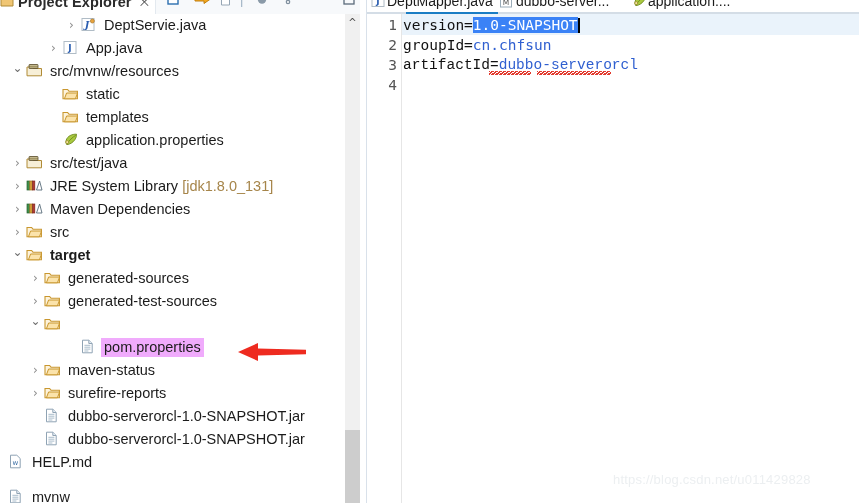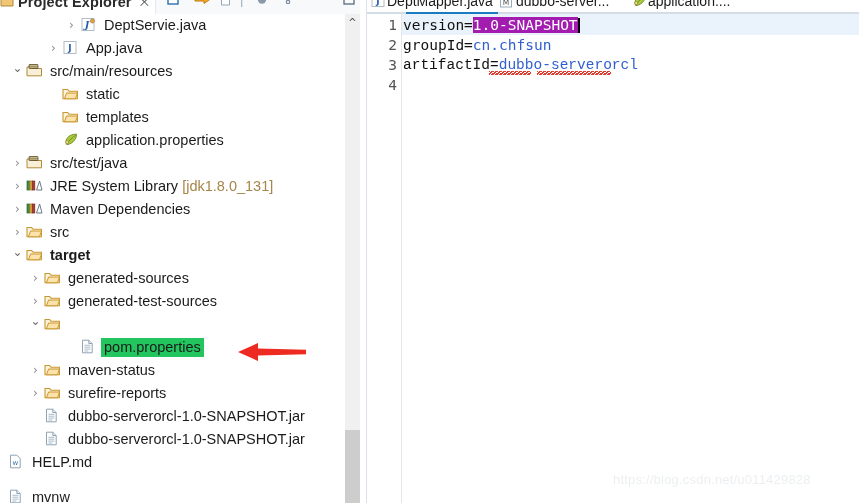--- a/index.html
+++ b/index.html
@@ -44,21 +44,21 @@
   
   .tree{
     position:absolute;left:0;top:14px;width:345px;height:489px;
     background:#ffffff;overflow:hidden;
   }
   .row{
     position:absolute;left:0;width:345px;height:23px;
     white-space:nowrap;
   }
   .row.selected .label-bg{
-    background:#22c55e;
+    background:#f0abfc;
   }
   .twisty{
     position:absolute;top:4px;width:11px;height:15px;
     font-size:12px;line-height:15px;color:#8a8a8a;text-align:center;
     font-family:"DejaVu Sans", sans-serif;
   }
   .twisty.open{color:#6d6d6d;}
   .ico{position:absolute;top:3px;width:17px;height:17px;}
   .lbl{
     position:absolute;top:2px;height:19px;line-height:19px;
@@ -125,21 +125,21 @@
   .cline-hl{
     position:absolute;left:34px;top:0;width:458px;height:21px;
     background:#eaf3fb;
   }
   .cl{
     position:absolute;left:36px;height:20px;line-height:20px;
     white-space:pre;font-family:"DejaVu Sans Mono", monospace;font-size:14.5px;
     color:#111111;
   }
   .val{color:#2f5fd0;}
-  .sel{background:#a21caf;color:#ffffff;}
+  .sel{background:#3b82f6;color:#ffffff;}
   .caret{
     display:inline-block;width:2px;height:15px;background:#000;
     vertical-align:-3px;
   }
   .squig{
     position:absolute;height:4px;
     background-image:repeating-linear-gradient(135deg,#e23a2e 0 1px,transparent 1px 2px);
     background-size:4px 4px;
   }
 
@@ -225,21 +225,21 @@
             </svg></span>
           <span class="lbl label-bg" style="left:83px;">App.java</span>
         </div>
         <div class="row" style="top: 46px;">
           <span class="twisty open" style="left:12px;top:1px;">⌄</span>
           <span class="ico" style="left:26px;"><svg width="17" height="15" viewBox="0 0 17 15">
               <path d="M1 4h5l1.2 1.5h8.3v7.3H1z" fill="#f7efd7" stroke="#b08b36" stroke-width="1"></path>
               <rect x="3" y="1.5" width="9" height="4" rx=".6" fill="#8b7b4a" stroke="#5e5231" stroke-width=".8"></rect>
               <path d="M3.6 2.6h8M3.6 4.2h8" stroke="#d9cfa6" stroke-width=".8"></path>
             </svg></span>
-          <span class="lbl label-bg" style="left:47px;">src/main/resources</span>
+          <span class="lbl label-bg" style="left:47px;">src/mvnw/resources</span>
         </div>
         <div class="row" style="top: 69px;">
           <span class="ico" style="left:62px;"><svg width="17" height="15" viewBox="0 0 17 15">
               <path d="M1 3.5h4.6L7 5.2h8.4v7.6H1z" fill="#fdf3dc" stroke="#c9972f" stroke-width="1.1"></path>
               <path d="M2.4 12.8 4.6 7h11l-2.2 5.8z" fill="#fbe3ab" stroke="#c9972f" stroke-width="1"></path>
             </svg></span>
           <span class="lbl label-bg" style="left:83px;">static</span>
         </div>
         <div class="row" style="top: 92px; padding-left: 11px;">
           <span class="ico" style="left:62px;"><svg width="17" height="15" viewBox="0 0 17 15">

